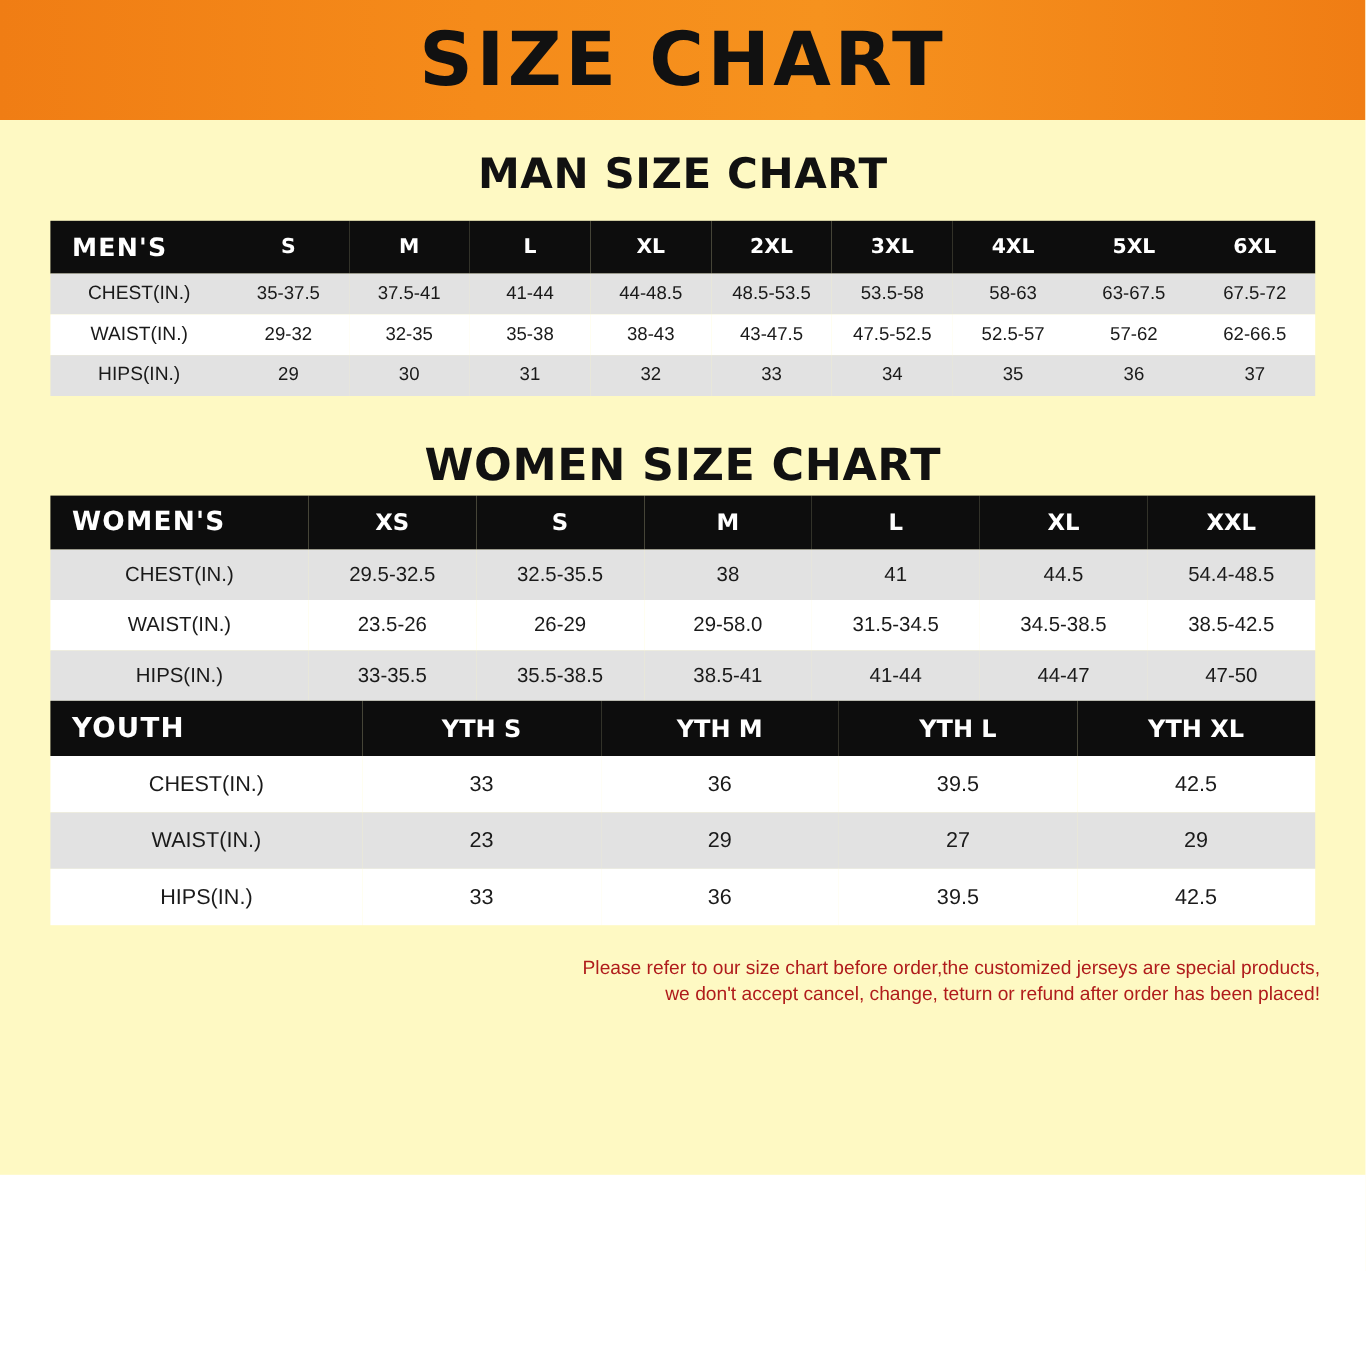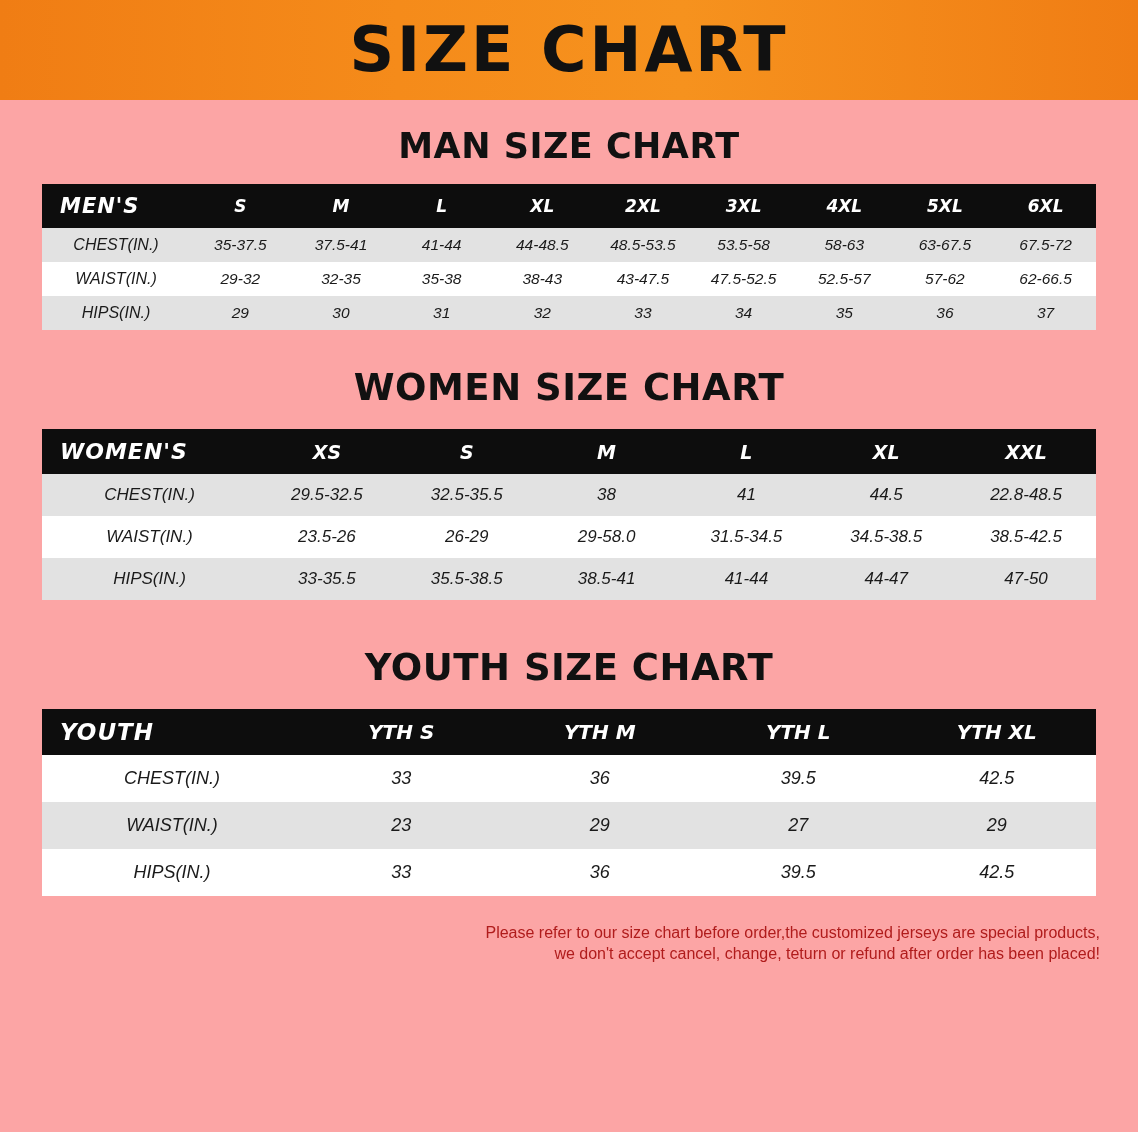--- a/index.html
+++ b/index.html
@@ -5,22 +5,22 @@
   * { box-sizing: border-box; }
   html, body {
     margin: 0; padding: 0;
     width: 1138px; height: 1132px;
     background: #ffffff;
     font-family: "Liberation Sans", sans-serif;
   }
   .page {
     position: relative;
     width: 1138px;
-    height: 1132px;
-    background: #fca5a5;
+    height: 979px;
+    background: #fef9c3;
     overflow: hidden;
   }
 
   
   .banner {
     height: 100px;
     background: linear-gradient(90deg, #f07d14 0%, #f58b1a 35%, #f6921e 60%, #f07d14 100%);
     display: flex;
     align-items: center;
     justify-content: center;
@@ -37,30 +37,29 @@
 
   
   .section-title {
     text-align: center;
     font-family: "DejaVu Sans", sans-serif;
     font-weight: bold;
     color: #111;
     letter-spacing: 0.5px;
   }
   .st-man    { font-size: 35px; margin-top: 26px; margin-bottom: 18px; }
-  .st-women  { font-size: 37px; margin-top: 36px; margin-bottom: 20px; text-align: center; }
+  .st-women  { font-size: 37px; margin-top: 36px; margin-bottom: 4px; text-align: center; }
   .st-youth  { font-size: 37px; margin-top: 46px; margin-bottom: 20px; }
 
   
   .tbl-wrap { padding: 0 42px; }
   table {
     width: 100%;
     border-collapse: collapse;
     table-layout: fixed;
-    font-style: italic;
   }
   thead tr {
     background: #0d0d0d;
     color: #ffffff;
   }
   thead th {
     padding: 10px 2px;
     font-family: "DejaVu Sans", sans-serif;
     font-weight: bold;
     text-align: center;
@@ -219,21 +218,21 @@
           </tr>
         </thead>
       <tbody>
           <tr class="shade">
             <td class="rowhead">CHEST(IN.)</td>
             <td>29.5-32.5</td>
             <td>32.5-35.5</td>
             <td>38</td>
             <td>41</td>
             <td>44.5</td>
-            <td>22.8-48.5</td>
+            <td>54.4-48.5</td>
           </tr>
           <tr class="plain">
             <td class="rowhead">WAIST(IN.)</td>
             <td>23.5-26</td>
             <td>26-29</td>
             <td>29-58.0</td>
             <td>31.5-34.5</td>
             <td>34.5-38.5</td>
             <td>38.5-42.5</td>
           </tr>
@@ -243,21 +242,20 @@
             <td>35.5-38.5</td>
             <td>38.5-41</td>
             <td>41-44</td>
             <td>44-47</td>
             <td>47-50</td>
           </tr>
         </tbody>
     </table>
   </div>
 
-  <div class="section-title st-youth">YOUTH SIZE CHART</div>
   <div class="tbl-wrap">
     <table id="youth-table">
       <colgroup id="youth-colgroup">
           <col class="c0">
           <col>
           <col>
           <col>
           <col>
         </colgroup>
       <thead>

